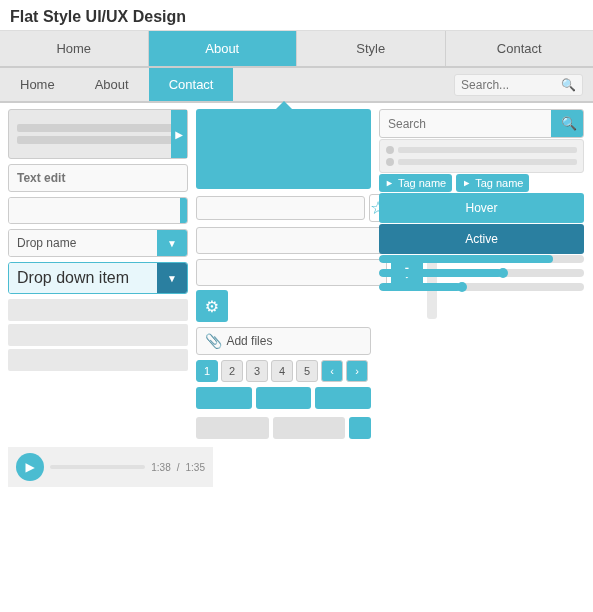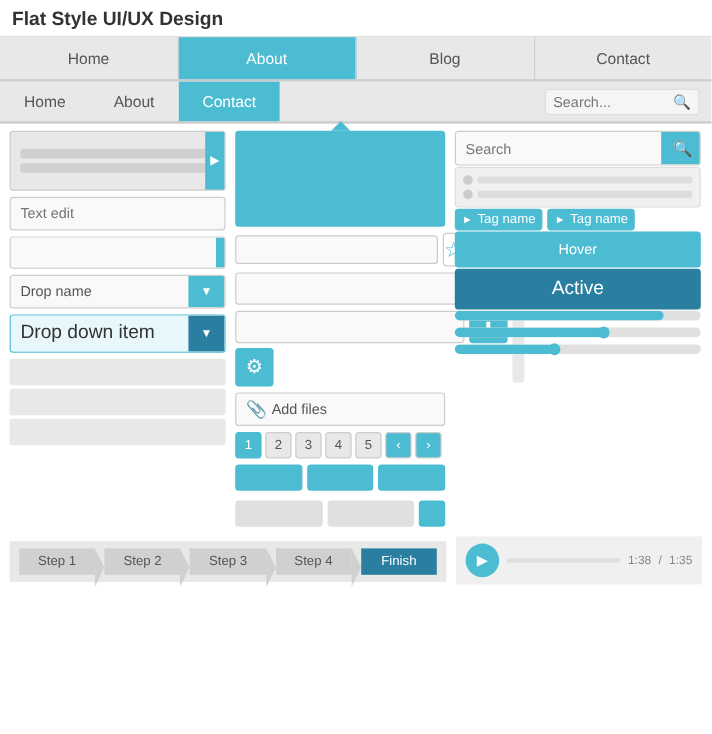--- a/index.html
+++ b/index.html
@@ -121,20 +121,21 @@
 
     
     .text-edit-input {
       border: 1px solid #ccc;
       border-radius: 3px;
       padding: 6px 8px;
       font-size: 12px;
       color: #999;
       background: #f9f9f9;
       width: 100%;
+      font-weight: bold;
     }
 
     
     .search-with-btn {
       display: flex;
       border: 1px solid #ccc;
       border-radius: 3px;
       overflow: hidden;
       width: 100%;
     }
@@ -454,21 +455,21 @@
       color: #fff;
       cursor: pointer;
       width: 100%;
     }
     .btn-active {
       background: #2a7fa0;
       border: none;
       border-radius: 3px;
       padding: 8px 0;
       text-align: center;
-      font-size: 16px;
+      font-size: 12px;
       color: #fff;
       cursor: pointer;
       width: 100%;
     }
 
     
     .tag-row {
       display: flex;
       gap: 4px;
       flex-wrap: wrap;
@@ -656,21 +657,21 @@
 
   </style>
 </head>
 <body>
 
 <div class="page-title">Flat Style UI/UX Design</div>
 
 <nav class="nav-bar-1">
   <div class="nav-item">Home</div>
   <div class="nav-item active">About</div>
-  <div class="nav-item">Blog</div>
+  <div class="nav-item">Style</div>
   <div class="nav-item">Contact</div>
 </nav>
 
 <nav class="nav-bar-2">
   <div class="nav-item">Home</div>
   <div class="nav-item">About</div>
   <div class="nav-item active">Contact</div>
   <div class="search-box">
     <input type="text" placeholder="Search..." style="">
     <span>🔍</span>
@@ -826,29 +827,20 @@
         <div class="slider-thumb" style="left:38%;top:-1px;"></div>
       </div>
     </div>
 
   </div>
 
 </div>
 
 <div style="display:flex;gap:8px;padding:4px 8px;margin-top:2px;">
 
-  <div style="flex:1;">
-    <div class="step-bar">
-      <div class="step-item">Step 1</div>
-      <div class="step-item">Step 2</div>
-      <div class="step-item">Step 3</div>
-      <div class="step-item">Step 4</div>
-      <div class="step-item active">Finish</div>
-    </div>
-  </div>
 
   <div class="media-player" style="width:205px;">
     <div class="play-btn">▶</div>
     <div class="media-track"></div>
     <span class="media-time">1:38</span>
     <span class="media-time">/</span>
     <span class="media-time">1:35</span>
   </div>
 </div>
 

